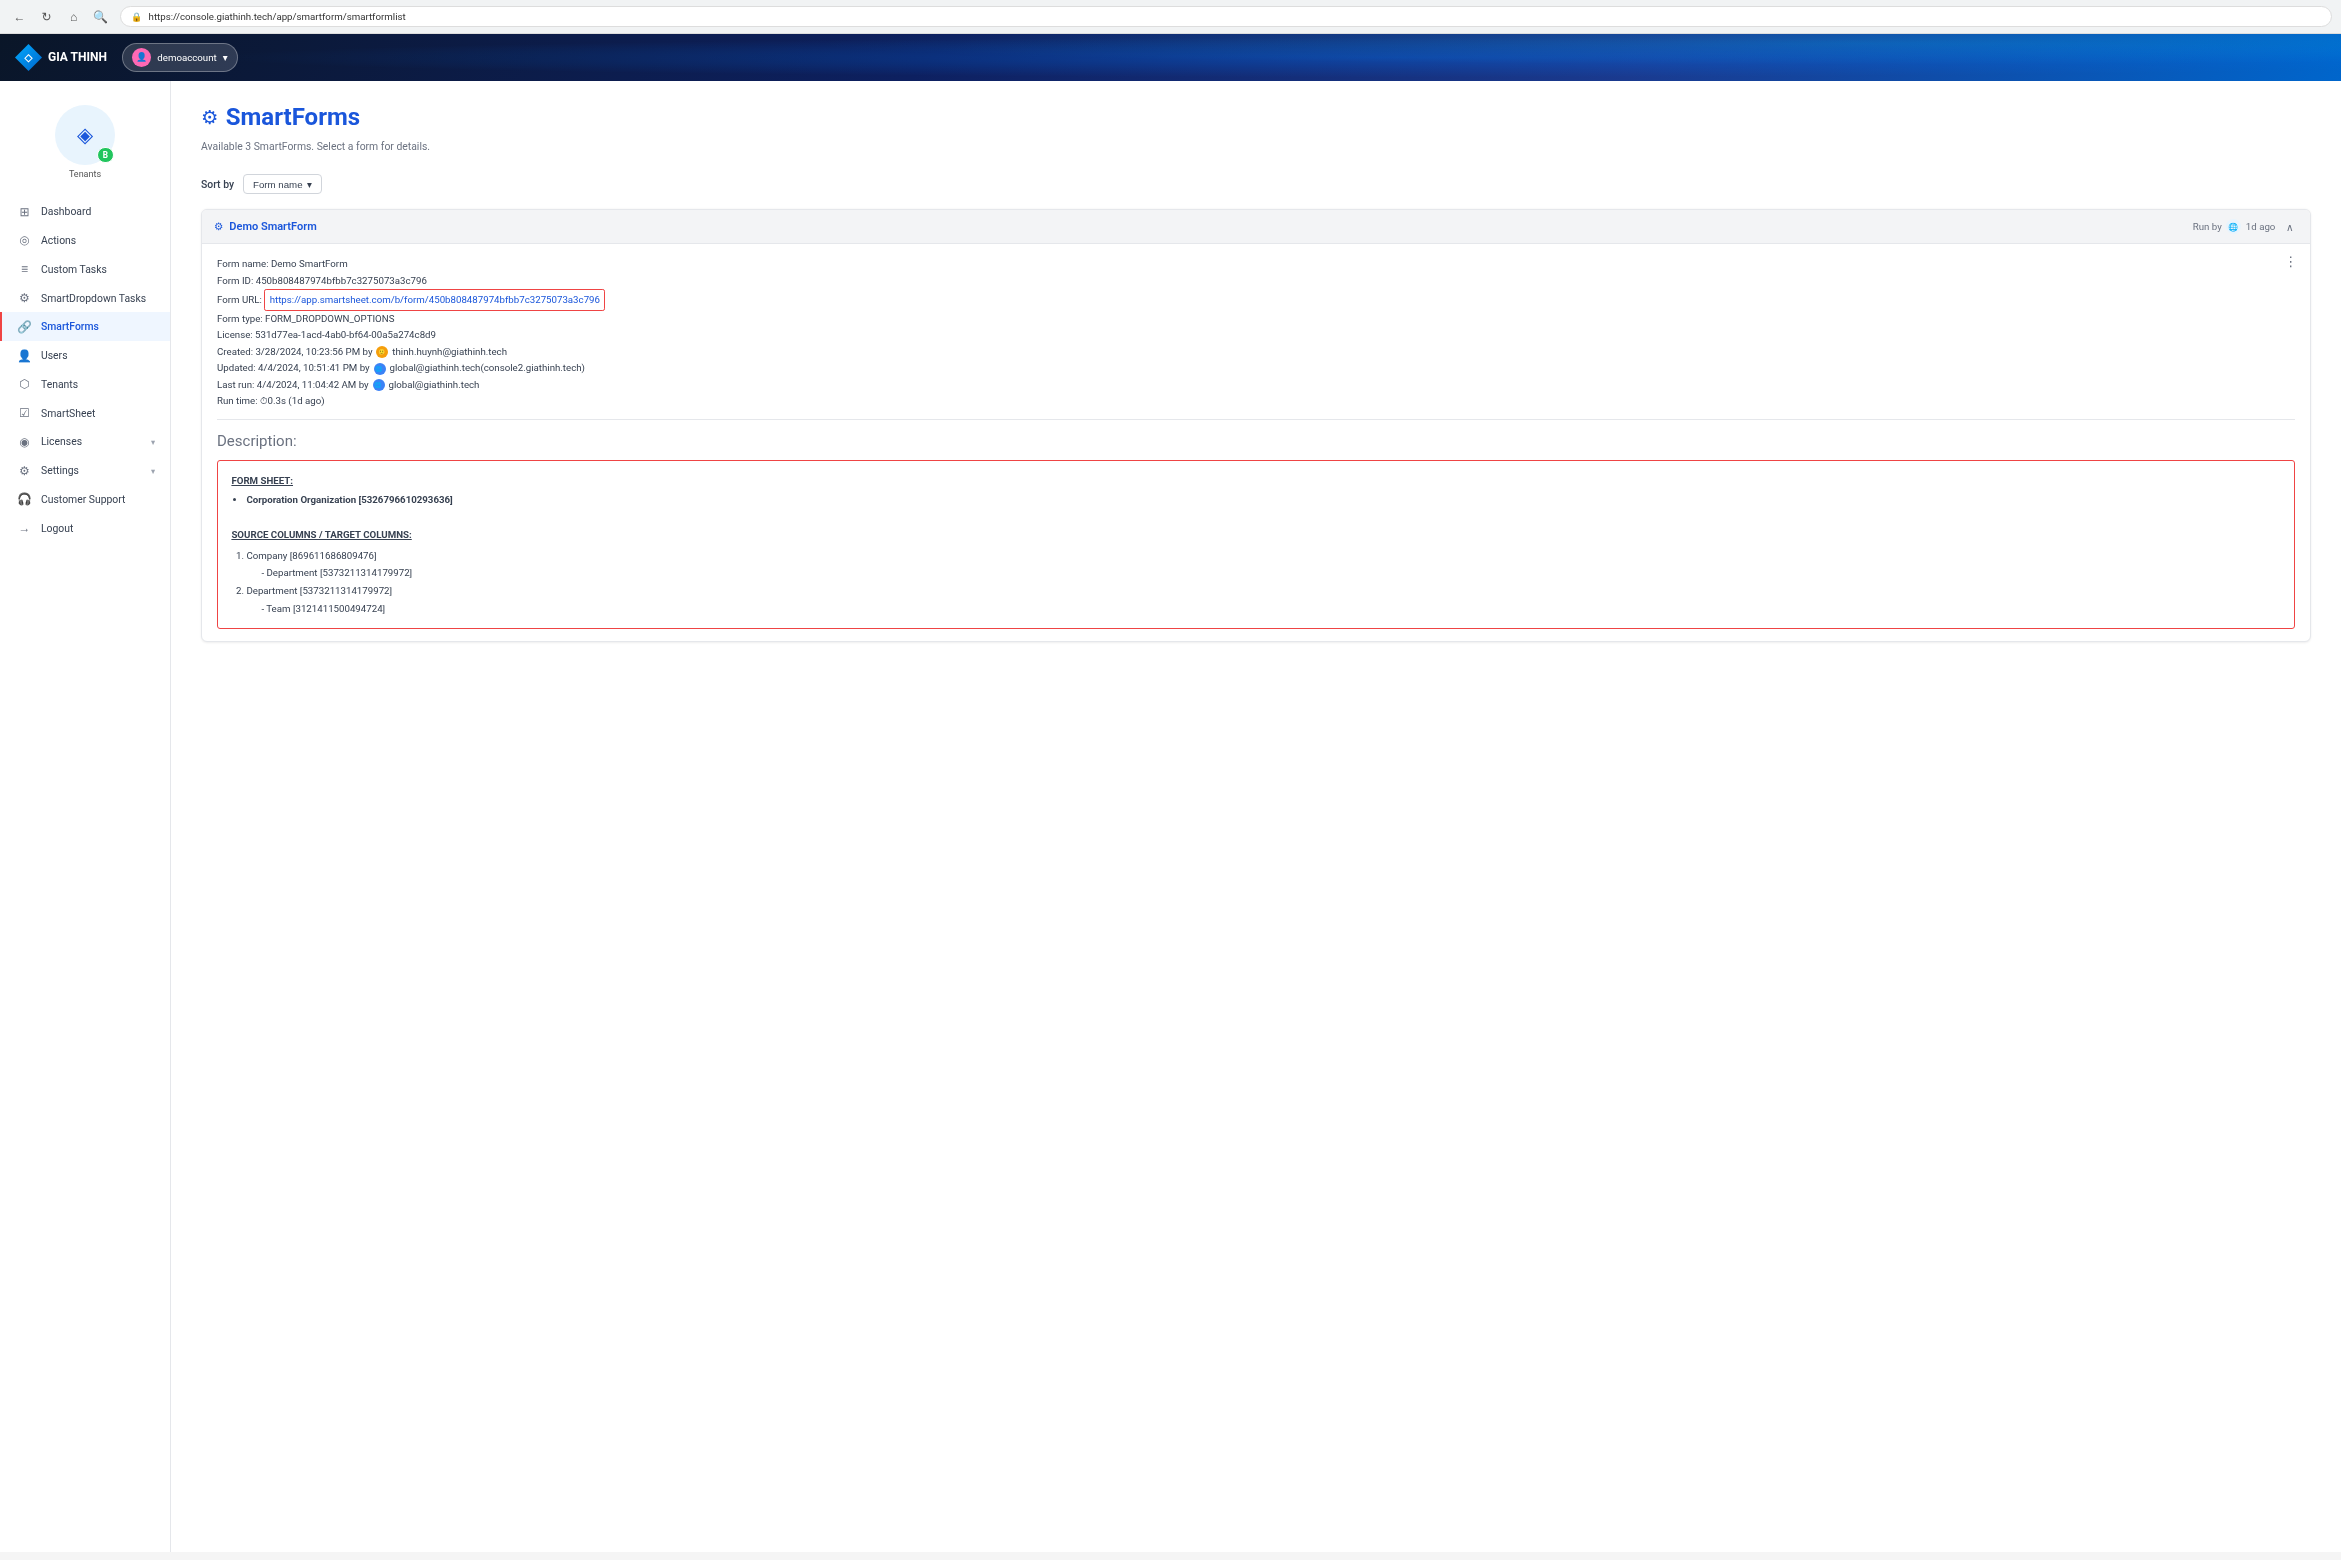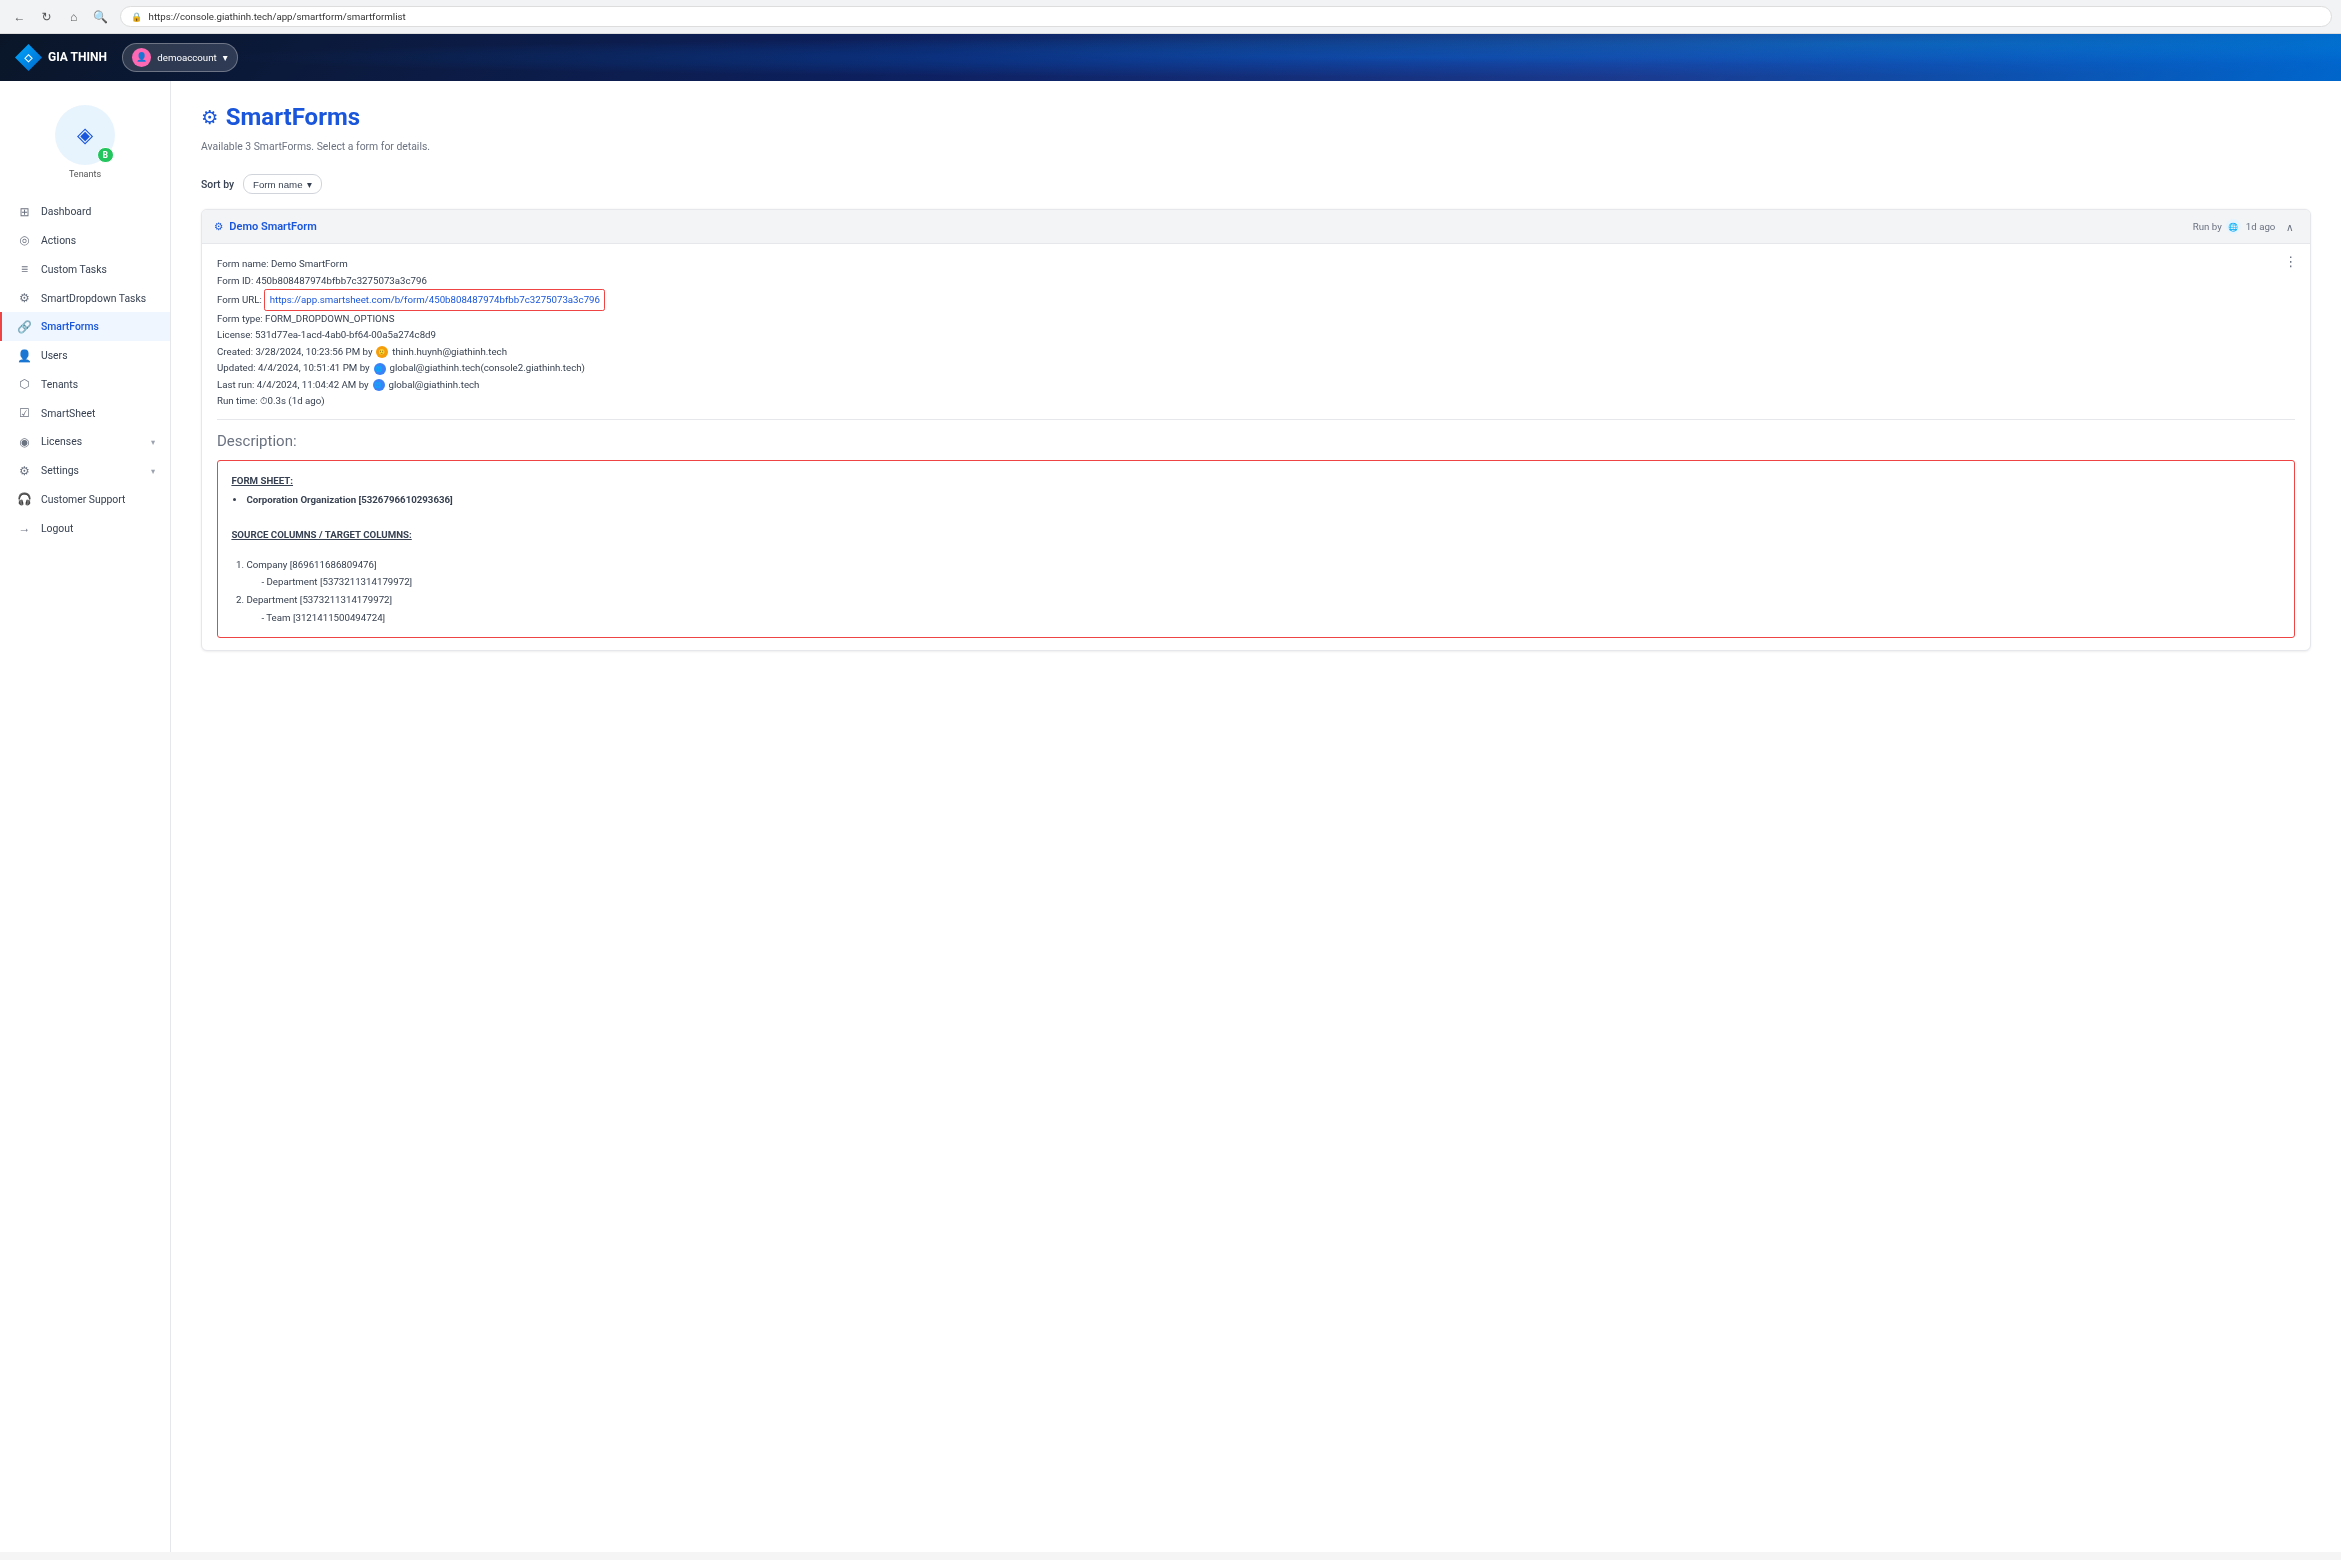--- a/index.html
+++ b/index.html
@@ -203,21 +203,21 @@
       gap: 9px;
       margin-bottom: 15px;
     }
     .sort-label {
       font-size: 10.4px;
       color: #374151;
       font-weight: 500;
     }
     .sort-dropdown {
       border: 0.7px solid #d1d5db;
-      border-radius: 9px;
+      border-radius: 4px;
       padding: 3.7px 9px;
       background: white;
       font-size: 9.7px;
       color: #374151;
       cursor: pointer;
       display: flex;
       align-items: center;
       gap: 4.5px;
     }
 
@@ -315,21 +315,21 @@
       font-size: 9.7px;
       text-decoration: underline;
     }
     .description-box ul {
       margin-left: 15px;
       margin-top: 1.5px;
       font-weight: bold;
     }
     .description-box ol {
       margin-left: 15px;
-      margin-top: 12px;
+      margin-top: 3px;
     }
     .description-box li {
       margin-bottom: 0.7px;
     }
 
     .user-avatar-inline {
       width: 12px; height: 12px;
       background: #f59e0b;
       border-radius: 50%;
       display: inline-flex;

